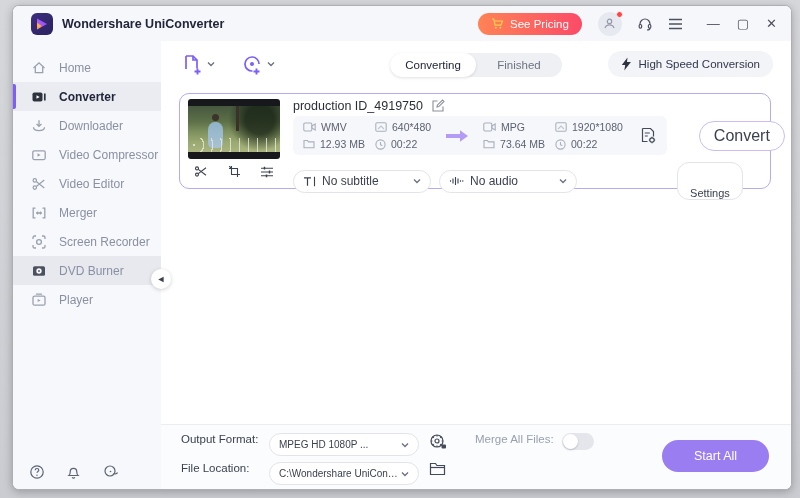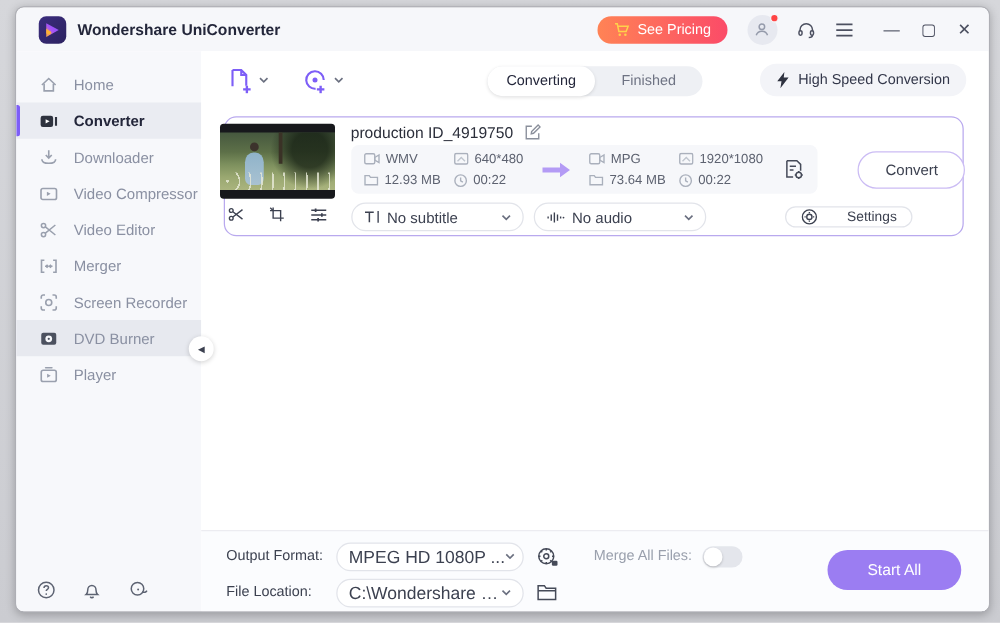--- a/index.html
+++ b/index.html
@@ -68,21 +68,21 @@
     font-size:11.5px; color:#6e7383; border-radius:13px; cursor:pointer; }
   .tab.selected { background:#fff; color:#23263a; box-shadow:0 1px 3px
     rgba(0,0,0,.12); }
   .hsc { margin-left:auto; height:26px; padding:0 13px; border-radius:14px;
     background:#f3f4f8; display:flex; align-items:center; gap:7px;
     font-size:11.5px; color:#33374a; cursor:pointer;text-align:right; }
 
   
   .card { position:absolute; left:18px; top:52px; width:592px; height:96px;
     border:1px solid #b9a9ee; border-radius:10px; background:#fff;
-    padding:5px 10px 5px 8px; display:flex;justify-content:center; }
+    padding:5px 10px 5px 8px; display:flex; }
   .thumb-col { width:92px; flex:0 0 auto; display:flex; flex-direction:column; }
   .thumb { width:92px; height:64px; background:#17181c; border-radius:3px;
     position:relative; overflow:hidden; }
   .frame { position:absolute; left:0; right:0; top:7px; bottom:7px;
     background:
       radial-gradient(circle at 78% 30%, rgba(20,30,18,.75) 0 18%, transparent 40%),
       linear-gradient(180deg,#46583f 0%,#5d7048 34%,#7c8f5d 55%,#9aa871 78%,#aab47e 100%); }
   .frame .flowers { position:absolute; left:0; right:0; bottom:0; height:14px;
     background:repeating-radial-gradient(circle at 6px 7px, #e8ead8 0 1.2px,
       transparent 1.2px 9px); opacity:.8; }
@@ -105,42 +105,42 @@
   .mid-row { display:flex; align-items:center; margin-top:3px;gap:32px; }
   .info-box { background:#f6f7fa; border-radius:6px; padding:5px 10px;
     display:flex; align-items:center; gap:10px; }
   .info-col { display:flex; flex-direction:column; gap:5px; }
   .cell { display:flex; align-items:center; gap:5px; font-size:10.5px;
     color:#5d6270; white-space:nowrap; }
   .cell .c-ico { color:#aab0bc; display:flex; }
   .arrow-ico { margin:0 4px; display:flex; }
   .filegear { margin-left:6px; color:#454a58; display:flex; cursor:pointer; }
   .btn-convert { margin-left:auto; width:86px; height:30px; border-radius:16px;
-    border:1px solid #cbbcf4; background:#fff; font-size:12px; color:#3c4150;
+    border:1px solid #cbbcf4; background:#fff; font-size:16px; color:#3c4150;
     font-family:inherit; cursor:pointer; }
   .bottom-row { display:flex; align-items:center; margin-top:7px; gap:8px; }
   .drop { height:23px; border:1px solid #e2e4ea; border-radius:12px;
     background:#fff; display:flex; align-items:center; padding:0 9px;
     font-size:12px; color:#3c4150; cursor:pointer; width:138px; }
   .drop .d-ico { display:flex; margin-right:6px; color:#3c4150; }
   .drop .chev { margin-left:auto; display:flex; color:#6b7080; }
-  .btn-settings { margin-left:auto; margin-right:42px; height:17px;
+  .btn-settings { margin-left:auto; margin-right:42px; height:38px;
     border:1px solid #e2e4ea; border-radius:12px; background:#fff;
     display:flex; align-items:center; gap:24px; padding:0 12px; font-size:11px;
-    color:#3c4150; cursor:pointer; }
+    color:#3c4150; cursor:pointer;flex-direction:column; }
 
   
   .bottombar { position:absolute; left:0; right:0; bottom:0; height:65px;
     background:#fbfcfe; border-top:1px solid #ececf1; padding:8px 20px; }
-  .bb-row { display:flex; align-items:center; height:24px; }
+  .bb-row { display:flex; align-items:flex-start; height:24px; }
   .bb-row + .bb-row { margin-top:5px; }
   .bb-label { font-size:11.5px; color:#3c4150; width:88px; }
   .bb-drop { width:150px; height:23px; border:1px solid #e2e4ea;
     border-radius:12px; background:#fff; display:flex; align-items:center;
-    padding:0 9px; font-size:14px; color:#3c4150; cursor:pointer;
+    padding:0 9px; font-size:10px; color:#3c4150; cursor:pointer;
     white-space:nowrap; overflow:hidden; }
   .bb-drop .chev { margin-left:auto; display:flex; color:#6b7080; }
   .bb-ico { margin-left:10px; color:#454a58; display:flex; cursor:pointer; }
   .merge-label { margin-left:28px; font-size:11.5px; color:#9aa0ad; }
   .toggle { margin-left:8px; width:32px; height:17px; border-radius:9px;
     background:#e4e6ec; position:relative; cursor:pointer; }
   .toggle .knob { position:absolute; left:1px; top:1px; width:15px; height:15px;
     border-radius:50%; background:#fff; box-shadow:0 1px 2px rgba(0,0,0,.2); }
   .start-all { position:absolute; right:22px; top:15px; width:107px; height:32px;
     border:none; border-radius:17px; background:#9b7df2; color:#fff;

